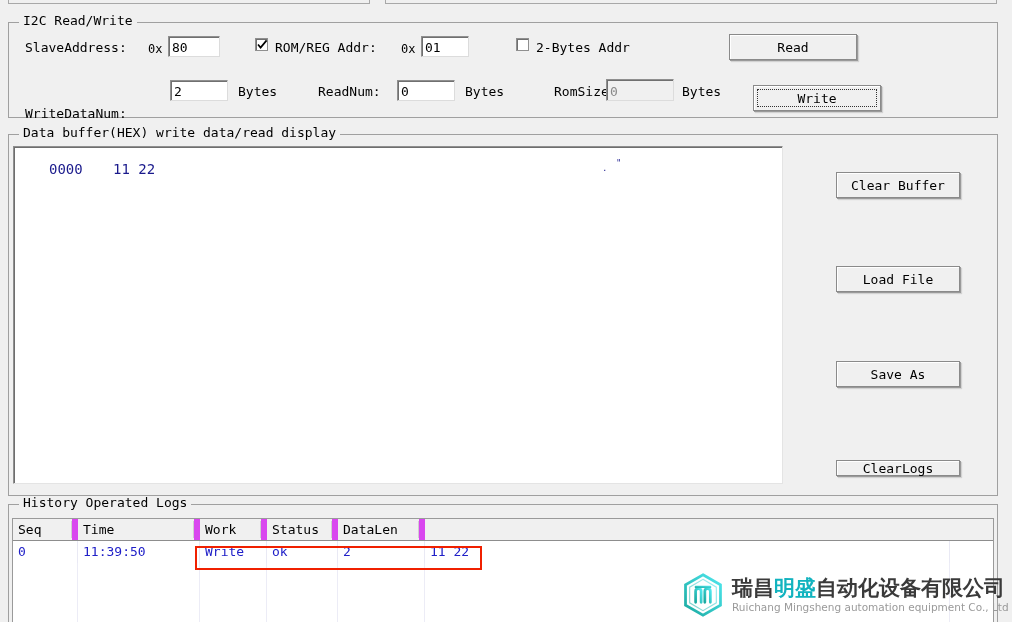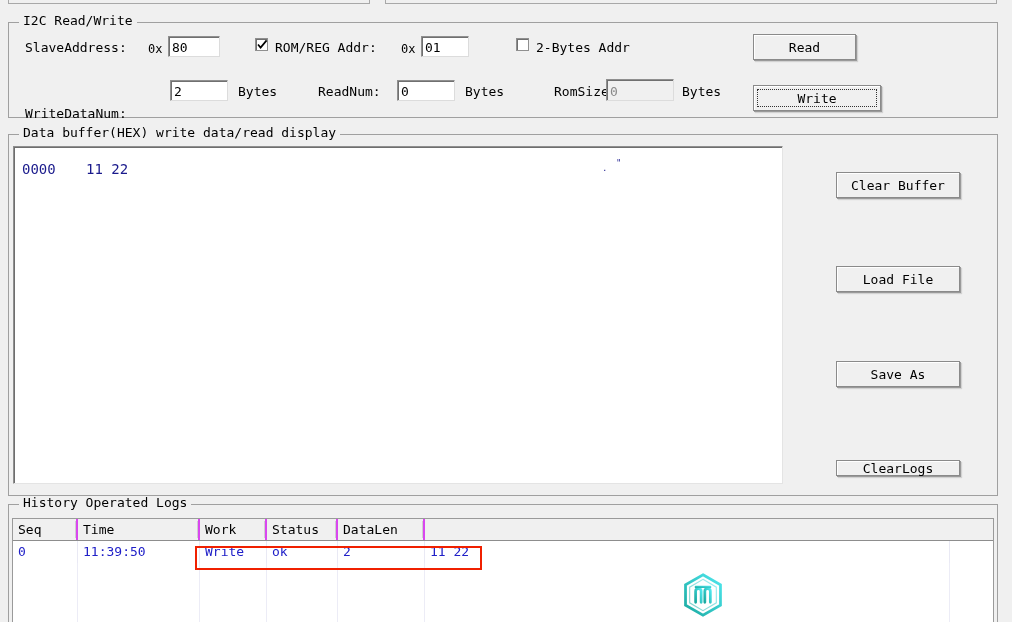--- a/index.html
+++ b/index.html
@@ -53,32 +53,32 @@
   .chk svg{position:absolute;left:1px;top:0px;}
 
   
   .buffer{
     position:absolute;background:#fff;
     border:1px solid #8f8f8f;border-right-color:#e4e4e4;border-bottom-color:#e4e4e4;
     box-shadow:inset 1px 1px 0 #6e6e6e;
     box-sizing:border-box;overflow:hidden;
   }
   .buf-line{position:absolute;white-space:pre;color:#1a1a8c;
-    font-family:"DejaVu Sans Mono","Liberation Mono",monospace;font-size:14px;}
+    font-family:"DejaVu Sans Mono","Liberation Mono",monospace;font-size:14px;margin-left:27px;}
   .buf-ascii{position:absolute;color:#2a2a96;font-size:9px;line-height:9px;
     font-family:"DejaVu Sans Mono","Liberation Mono",monospace;white-space:pre;}
 
   
   .table{position:absolute;background:#fff;border:1px solid #9a9a9a;
     box-sizing:border-box;overflow:hidden;}
   .thead{position:absolute;left:0;top:0;height:22px;width:100%;
     background:#f0f0f0;border-bottom:1px solid #8d8d8d;box-sizing:border-box;}
   .th{position:absolute;top:0;height:21px;line-height:21px;
     box-sizing:border-box;padding-left:5px;font-size:13px;white-space:nowrap;
-    border-right:2px solid #d946ef;background:#f0f0f0;}
+    border-right:6px solid #d946ef;background:#f0f0f0;}
   .th::after{content:"";position:absolute;right:0;top:2px;bottom:2px;width:1px;background:#cfcfcf;}
   .row{position:absolute;left:0;height:22px;width:100%;}
   .row .cell{position:absolute;top:0;height:22px;line-height:22px;
     box-sizing:border-box;padding-left:5px;font-size:13px;white-space:nowrap;
     color:#2020c8;border-right:1px solid #e9e9f4;}
   .row.empty .cell{border-right:1px solid #eceCf6;}
   .annot{position:absolute;border:2px solid #f02000;box-sizing:border-box;}
 
   
   .logo{position:absolute;display:flex;align-items:center;}
@@ -112,21 +112,21 @@
         <path d="M1 5.5 L3.6 8.6 L9.6 1.4" stroke="#000" stroke-width="1.7" fill="none"></path>
       </svg>
     </div>
     <div class="lbl" style="left:266px;top:17px;">ROM/REG Addr:</div>
     <div class="lbl small" style="left:392px;top:19px;">0x</div>
     <input class="field" style="left: 412px; top: 13px; width: 48px; height: 21px;" value="01">
 
     <div class="chk" style="left:507px;top:15px;"></div>
     <div class="lbl" style="left:527px;top:17px;">2-Bytes Addr</div>
 
-    <div class="btn" style="left:744px;top:11px;width:103px;height:26px;">
+    <div class="btn" style="left:720px;top:11px;width:128px;height:26px;">
       <span>Read</span>
     </div>
 
     <div class="lbl" style="left:16px;top:61px;margin-top:22px;">WriteDataNum:</div>
     <input class="field" style="left: 161px; top: 57px; width: 58px; height: 21px;" value="2">
     <div class="lbl" style="left:229px;top:61px;">Bytes</div>
 
     <div class="lbl" style="left:309px;top:61px;">ReadNum:</div>
     <input class="field" style="left: 388px; top: 57px; width: 58px; height: 21px;" value="0">
     <div class="lbl" style="left:456px;top:61px;">Bytes</div>
@@ -227,15 +227,19 @@
           <stop offset="0" stop-color="#1aa9a0"></stop>
           <stop offset="1" stop-color="#4fe8ef"></stop>
         </linearGradient>
       </defs>
       <polygon points="50,6 88,28 88,72 50,94 12,72 12,28" fill="none" stroke="url(#gA)" stroke-width="6"></polygon>
       <polygon points="50,16 79,33 79,67 50,84 21,67 21,33" fill="none" stroke="url(#gA)" stroke-width="2.5" opacity=".55"></polygon>
       <path d="M34 66 V42 Q34 36 40 36 Q46 36 46 42 V66" fill="none" stroke="url(#gA)" stroke-width="6" stroke-linecap="round"></path>
       <path d="M54 66 V42 Q54 36 60 36 Q66 36 66 42 V66" fill="none" stroke="url(#gA)" stroke-width="6" stroke-linecap="round"></path>
       <rect x="32" y="30" width="36" height="5" rx="2" fill="url(#gA)"></rect>
     </svg>
+    <div class="txt">
+      <div class="cn"><span>瑞昌</span><span class="hl">明盛</span><span>自动化设备有限公司</span></div>
+      <div class="en">Ruichang Mingsheng automation equipment Co., Ltd</div>
+    </div>
   </div>
 
 </div>
 
 </body></html>

